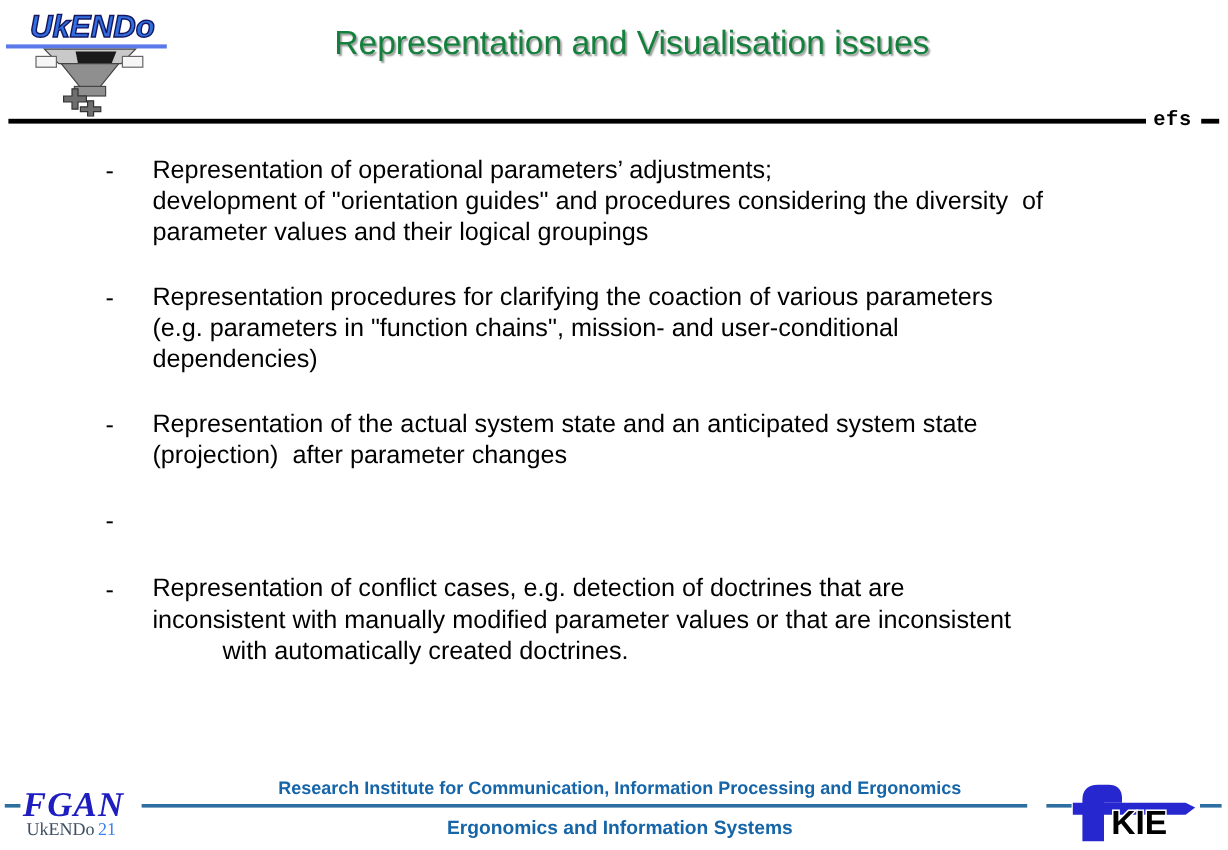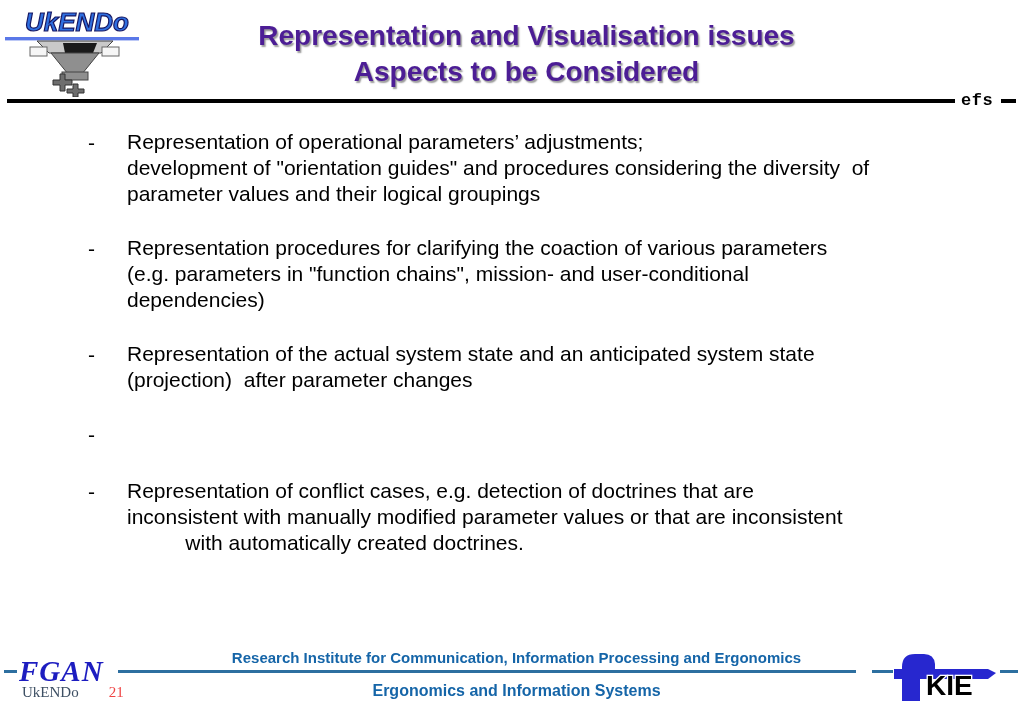--- a/index.html
+++ b/index.html
@@ -5,21 +5,21 @@
   html,body{margin:0;padding:0;background:#fff;}
   .slide{
     position:relative;width:1023px;height:708px;background:#ffffff;overflow:hidden;
     font-family:"Liberation Sans","DejaVu Sans",sans-serif;color:#000;
   }
 
   
   .ukendo-logo{position:absolute;left:5px;top:2px;width:150px;height:95px;}
   .title{
     position:absolute;left:60px;top:18px;width:933px;text-align:center;
-    font-size:28px;font-weight:bold;line-height:36px;color:#4c1d95;
+    font-size:28px;font-weight:normal;line-height:36px;color:#15803d;
     text-shadow:1.5px 1.5px 1.5px #999;
   }
   .header-rule{position:absolute;left:7px;top:99px;width:948px;height:4px;background:#000;}
   .efs{position:absolute;left:961px;top:91px;font-size:17px;font-weight:bold;letter-spacing:.5px;font-family:Liberation Mono, monospace;}
   .efs-dash{position:absolute;left:1001px;top:99px;width:15px;height:4px;background:#000;}
 
   
   .bullets{position:absolute;left:88px;top:129px;width:900px;}
   .bullet{display:flex;margin:0 0 28px 0;}
   .bullet .dash{width:39px;flex:0 0 39px;font-size:21px;line-height:28.5px;}
@@ -40,21 +40,21 @@
   .f-line.pre-kie{left:872px;width:21px;}
   .f-line.post-kie{left:1000px;width:18px;}
   .fgan{
     position:absolute;left:19px;top:655px;
     font-size:29px;font-weight:bold;font-style:italic;color:#1d1dc0;letter-spacing:1px;font-family:Liberation Serif, serif;
   }
   .doc-id{
     position:absolute;left:22px;top:684px;
     font-family:"Liberation Serif","DejaVu Serif",serif;font-size:15px;color:#3d4f63;
   }
-  .doc-id .pageno{margin-left:30px;color:#ef4444;}
+  .doc-id .pageno{margin-left:3px;color:#3b82f6;}
   .kie-logo{position:absolute;left:888px;top:645px;width:130px;height:58px;}
 </style>
 </head>
 <body>
 
 <div class="slide">
 
   <svg class="ukendo-logo" viewBox="0 0 150 95">
     <text x="72" y="29" text-anchor="middle" font-family="Liberation Sans, DejaVu Sans, sans-serif" font-size="26" font-weight="bold" font-style="italic" fill="#2f6fe0" stroke="#151560" stroke-width="1.2">UkENDo</text>
     <rect x="0" y="35" width="134" height="3.4" fill="#5a78e8"></rect>
@@ -65,21 +65,20 @@
       <rect x="97" y="45" width="17" height="9" fill="#f6f6f6" stroke="#666" stroke-width="1"></rect>
       <polygon points="46,51 94,51 77,72 63,72" fill="#8f8f8f" stroke="#444" stroke-width="1"></polygon>
       <rect x="57" y="70" width="26" height="8" fill="#8f8f8f" stroke="#444" stroke-width="1"></rect>
       <path d="M55,72 h5 v6 h7 v5 h-7 v6 h-5 v-6 h-7 v-5 h7 z" fill="#6e6e6e" stroke="#333" stroke-width="1"></path>
       <path d="M68,82 h5 v5 h6 v4 h-6 v4 h-5 v-4 h-6 v-4 h6 z" fill="#6e6e6e" stroke="#333" stroke-width="1"></path>
     </g>
   </svg>
 
   <div class="title">
     <div>Representation and Visualisation issues</div>
-    <div>Aspects to be Considered</div>
   </div>
 
   <div class="header-rule"></div>
   <div class="efs">efs</div>
   <div class="efs-dash"></div>
 
   <div class="bullets" id="bullets">
     <div class="bullet">
       <span class="dash">-</span>
       <div class="btext">Representation of operational parameters’ adjustments;

